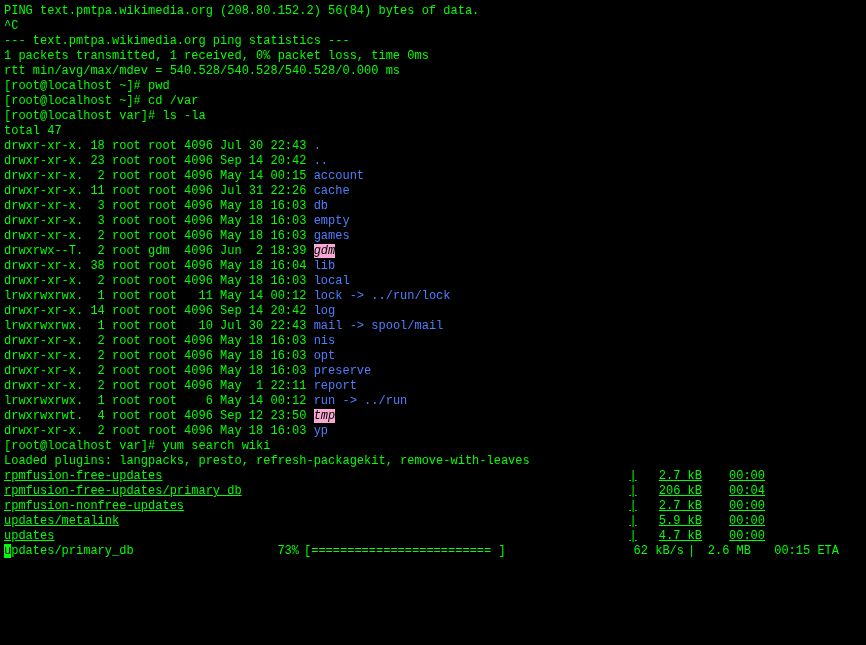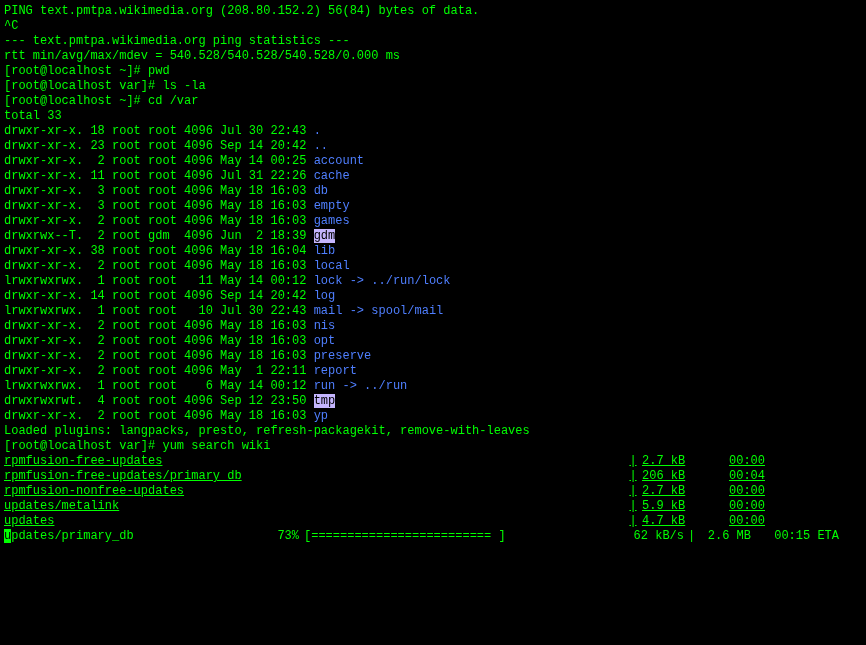--- a/index.html
+++ b/index.html
@@ -10,70 +10,71 @@
     line-height: 15px;
     padding: 4px;
     width: 866px;
     height: 645px;
     overflow: hidden;
     color: #00ff00;
   }
   .line { white-space: pre; }
   .green { color: #00ff00; }
   .blue { color: #4f7fff; }
-  .hl { background: #c4b5fd; color: #000; }
+  .hl { background: #f9a8d4; color: #000; font-style: italic; }
   .cursor { background: #00ff00; color: #000; }
   .row { display: flex; text-decoration: underline; }
   .col-repo { width: 620px; }
   .col-bar { width: 18px; text-align: center; }
-  .col-size { width: 70px; padding-right: 10px; }
+  .col-size { width: 70px; text-align: right; padding-right: 10px; }
   .col-time { width: 70px; text-align: center; }
   .progress-line { display: flex; }
   .pg-label { width: 250px; }
   .pg-pct { width: 50px; text-align: right; padding-right:5px;}
   .pg-bar { width: 300px; }
   .pg-speed { width: 80px; text-align:right;}
   .pg-sep { width:15px; text-align:center;}
   .pg-size { width: 60px; text-align:right; padding-right:8px;}
   .pg-eta { width: 80px; text-align:right;}
 </style>
 </head>
 <body>
 
 <div id="term">
     <div class="line"><span class="green">PING text.pmtpa.wikimedia.org (208.80.152.2) 56(84) bytes of data.</span></div>
     <div class="line"><span class="green">^C</span></div>
     <div class="line"><span class="green">--- text.pmtpa.wikimedia.org ping statistics ---</span></div>
+    <div class="line"><span class="green">1 packets transmitted, 1 received, 0% packet loss, time 0ms</span></div>
     <div class="line"><span class="green">rtt min/avg/max/mdev = 540.528/540.528/540.528/0.000 ms</span></div>
     <div class="line"><span class="green">[root@localhost ~]#</span><span class="green"> pwd</span></div>
+    <div class="line"><span class="green">[root@localhost ~]#</span><span class="green"> cd /var</span></div>
     <div class="line"><span class="green">[root@localhost var]#</span><span class="green"> ls -la</span></div>
-    <div class="line"><span class="green">[root@localhost ~]#</span><span class="green"> cd /var</span></div>
-    <div class="line"><span class="green">total 33</span></div>
+    <div class="line"><span class="green">total 47</span></div>
     <div class="line"><span class="green">drwxr-xr-x. 18 root root 4096 Jul 30 22:43 </span><span class="blue">.</span></div>
     <div class="line"><span class="green">drwxr-xr-x. 23 root root 4096 Sep 14 20:42 </span><span class="blue">..</span></div>
-    <div class="line"><span class="green">drwxr-xr-x.  2 root root 4096 May 14 00:25 </span><span class="blue">account</span></div>
+    <div class="line"><span class="green">drwxr-xr-x.  2 root root 4096 May 14 00:15 </span><span class="blue">account</span></div>
     <div class="line"><span class="green">drwxr-xr-x. 11 root root 4096 Jul 31 22:26 </span><span class="blue">cache</span></div>
     <div class="line"><span class="green">drwxr-xr-x.  3 root root 4096 May 18 16:03 </span><span class="blue">db</span></div>
     <div class="line"><span class="green">drwxr-xr-x.  3 root root 4096 May 18 16:03 </span><span class="blue">empty</span></div>
     <div class="line"><span class="green">drwxr-xr-x.  2 root root 4096 May 18 16:03 </span><span class="blue">games</span></div>
     <div class="line"><span class="green">drwxrwx--T.  2 root gdm  4096 Jun  2 18:39 </span><span class="hl">gdm</span></div>
     <div class="line"><span class="green">drwxr-xr-x. 38 root root 4096 May 18 16:04 </span><span class="blue">lib</span></div>
     <div class="line"><span class="green">drwxr-xr-x.  2 root root 4096 May 18 16:03 </span><span class="blue">local</span></div>
     <div class="line"><span class="green">lrwxrwxrwx.  1 root root   11 May 14 00:12 </span><span class="blue">lock</span><span class="blue"> -&gt; ../run/lock</span></div>
     <div class="line"><span class="green">drwxr-xr-x. 14 root root 4096 Sep 14 20:42 </span><span class="blue">log</span></div>
     <div class="line"><span class="green">lrwxrwxrwx.  1 root root   10 Jul 30 22:43 </span><span class="blue">mail</span><span class="blue"> -&gt; spool/mail</span></div>
     <div class="line"><span class="green">drwxr-xr-x.  2 root root 4096 May 18 16:03 </span><span class="blue">nis</span></div>
     <div class="line"><span class="green">drwxr-xr-x.  2 root root 4096 May 18 16:03 </span><span class="blue">opt</span></div>
     <div class="line"><span class="green">drwxr-xr-x.  2 root root 4096 May 18 16:03 </span><span class="blue">preserve</span></div>
     <div class="line"><span class="green">drwxr-xr-x.  2 root root 4096 May  1 22:11 </span><span class="blue">report</span></div>
     <div class="line"><span class="green">lrwxrwxrwx.  1 root root    6 May 14 00:12 </span><span class="blue">run</span><span class="blue"> -&gt; ../run</span></div>
     <div class="line"><span class="green">drwxrwxrwt.  4 root root 4096 Sep 12 23:50 </span><span class="hl">tmp</span></div>
     <div class="line"><span class="green">drwxr-xr-x.  2 root root 4096 May 18 16:03 </span><span class="blue">yp</span></div>
+    <div class="line"><span class="green">[root@localhost var]#</span><span class="green"> yum search wiki</span></div>
     <div class="line"><span class="green">Loaded plugins: langpacks, presto, refresh-packagekit, remove-with-leaves</span></div>
-    <div class="line"><span class="green">[root@localhost var]#</span><span class="green"> yum search wiki</span></div>
     <div class="row">
       <div class="col-repo green">rpmfusion-free-updates</div>
       <div class="col-bar green">|</div>
       <div class="col-size green">2.7 kB</div>
       <div class="col-time green">00:00</div>
     </div>
     <div class="row">
       <div class="col-repo green">rpmfusion-free-updates/primary_db</div>
       <div class="col-bar green">|</div>
       <div class="col-size green">206 kB</div>

